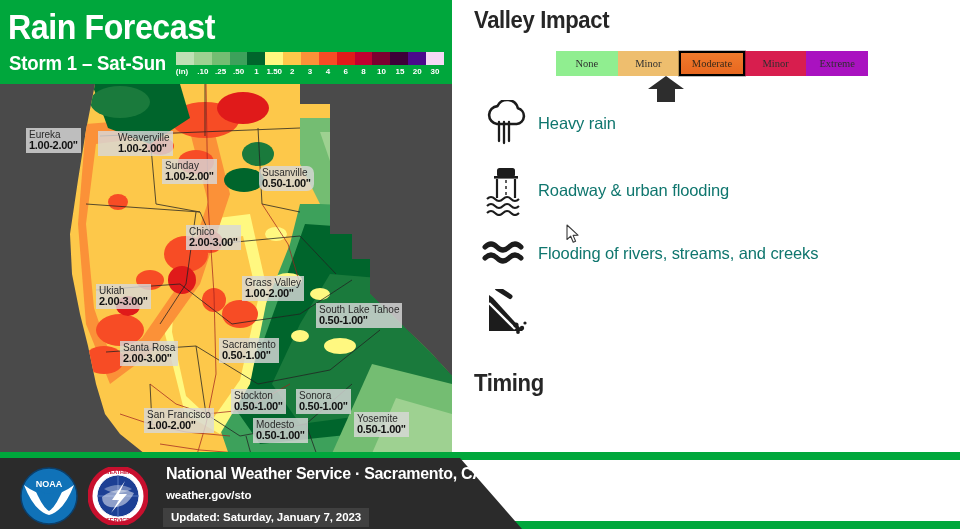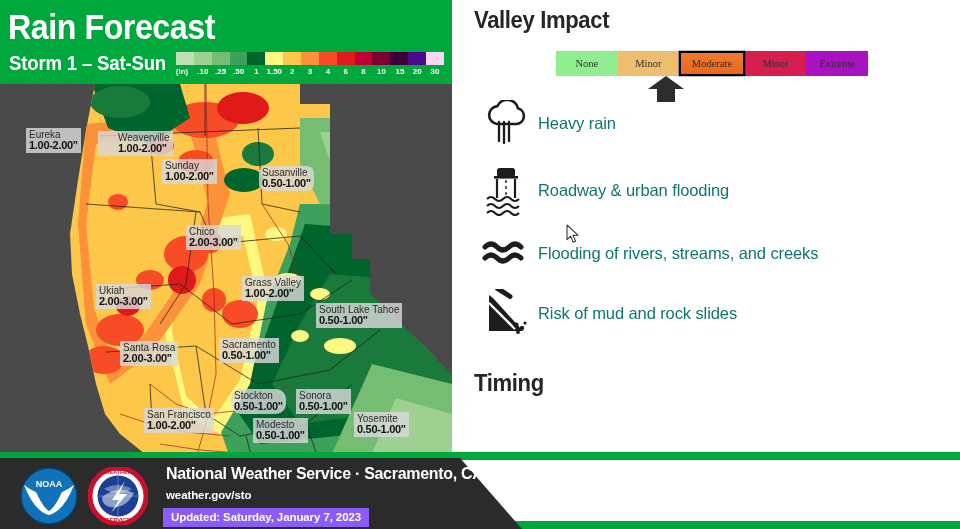--- a/index.html
+++ b/index.html
@@ -123,21 +123,21 @@
     position:absolute; left:166px; top:464px; z-index:12;
     font-size:17px; font-weight:bold; color:#ffffff; letter-spacing:-0.3px;
     transform:scaleX(0.94); transform-origin:left top;
   }
   #nws-url{
     position:absolute; left:166px; top:489px; z-index:12;
     font-size:11.5px; font-weight:bold; color:#ffffff; letter-spacing:-0.1px;
   }
   #updated{
     position:absolute; left:163px; top:508px; z-index:12;
-    background:#8b5cf6; padding:3px 8px 4px 8px;
+    background:#404040; padding:3px 8px 4px 8px;
     font-size:11.5px; font-weight:bold; color:#ffffff; letter-spacing:-0.1px;
   }
   #cursor{ position:absolute; left:566px; top:224px; z-index:40; }
 </style>
 </head>
 <body>
 
 <div id="map-panel">
 
   <div id="map-body">
@@ -255,21 +255,21 @@
         <span class="vl">2.00-3.00"</span>
       </div>
     <div class="city" style="left:316px; top:219px;">
         <span class="nm">South Lake Tahoe</span>
         <span class="vl">0.50-1.00"</span>
       </div>
     <div class="city" style="left:219px; top:254px;">
         <span class="nm">Sacramento</span>
         <span class="vl">0.50-1.00"</span>
       </div>
-    <div class="city" style="left:231px; top:305px;border-radius:10px;">
+    <div class="city" style="left:231px; top:305px;">
         <span class="nm">Stockton</span>
         <span class="vl">0.50-1.00"</span>
       </div>
     <div class="city" style="left:296px; top:305px;">
         <span class="nm">Sonora</span>
         <span class="vl">0.50-1.00"</span>
       </div>
     <div class="city" style="left:144px; top:324px;">
         <span class="nm">San Francisco</span>
         <span class="vl">1.00-2.00"</span>
@@ -392,21 +392,20 @@
       <svg width="46" height="48" viewBox="0 0 46 48">
         <path d="M6,6 L6,42 L40,42 L10,9 Z" fill="#1c1c1c"></path>
         <path d="M6,14 q14,14 26,26" fill="none" stroke="#ffffff" stroke-width="2.4"></path>
         <rect x="11" y="1" width="20" height="5" rx="2.5" fill="#1c1c1c" transform="rotate(33 21 3)"></rect>
         <circle cx="33" cy="36" r="2.6" fill="#1c1c1c"></circle>
         <circle cx="39" cy="39" r="2.2" fill="#1c1c1c"></circle>
         <circle cx="35" cy="43" r="1.9" fill="#1c1c1c"></circle>
         <circle cx="42" cy="34" r="1.6" fill="#1c1c1c"></circle>
       </svg>
     </span>
-    <span class="txt">Risk of mud and rock slides</span>
   </div>
 
   <div id="timing-title" class="sec-title">Timing</div>
 
 </div>
 
 <div id="footer-green"></div>
 <div id="footer-green2"></div>
 
 <div id="footer">

